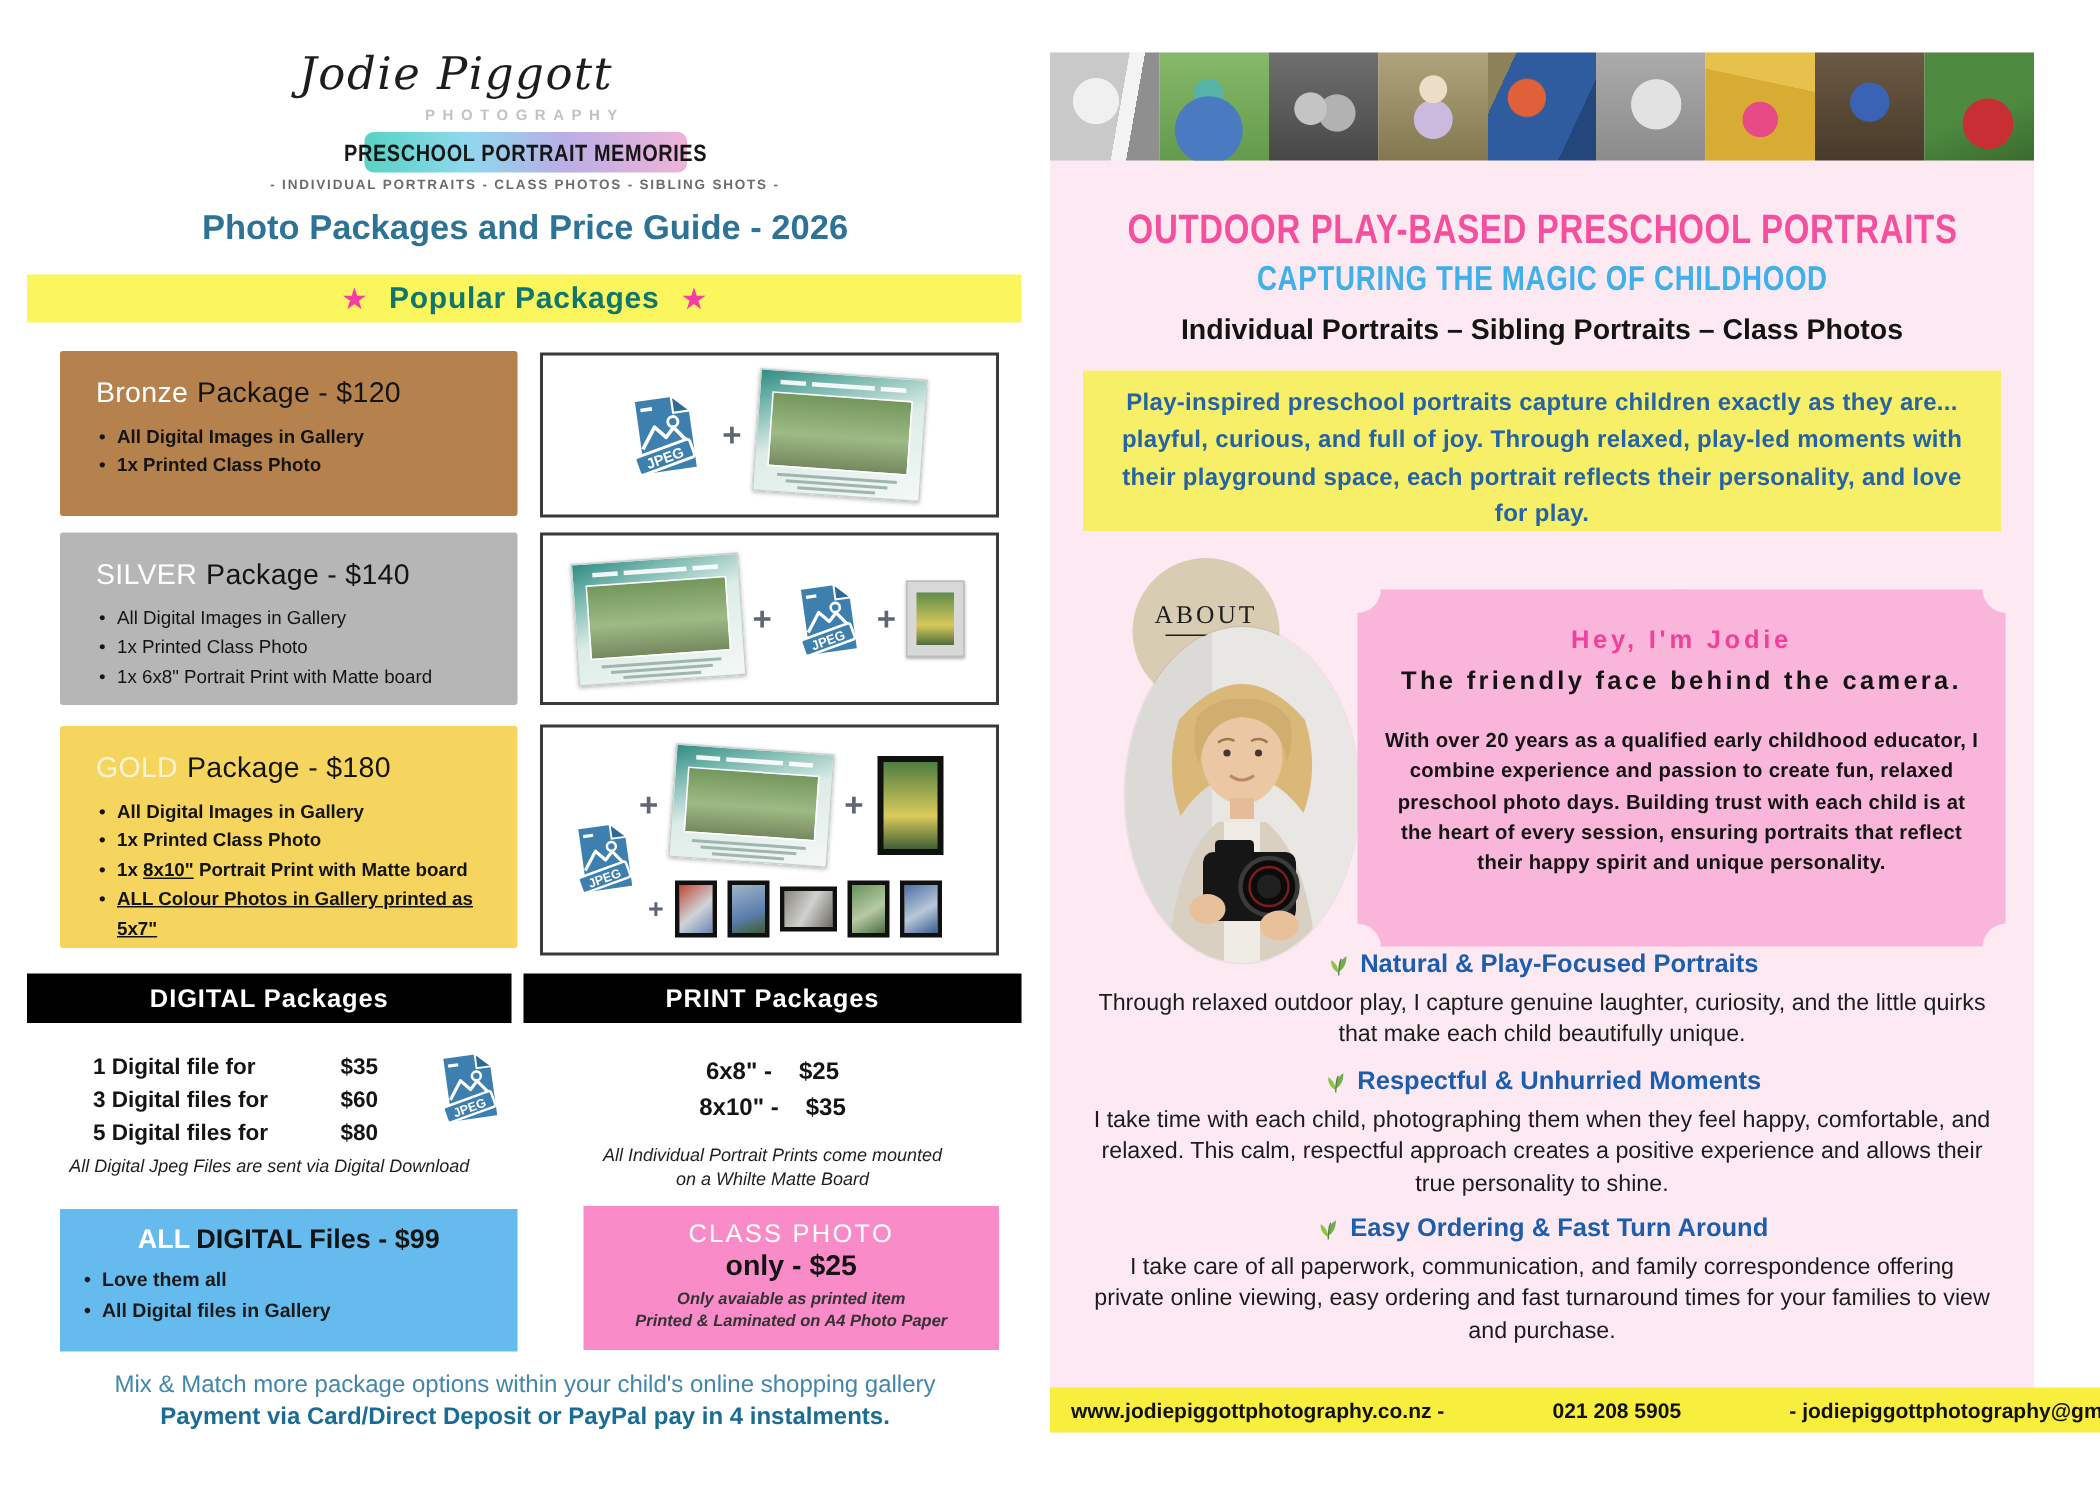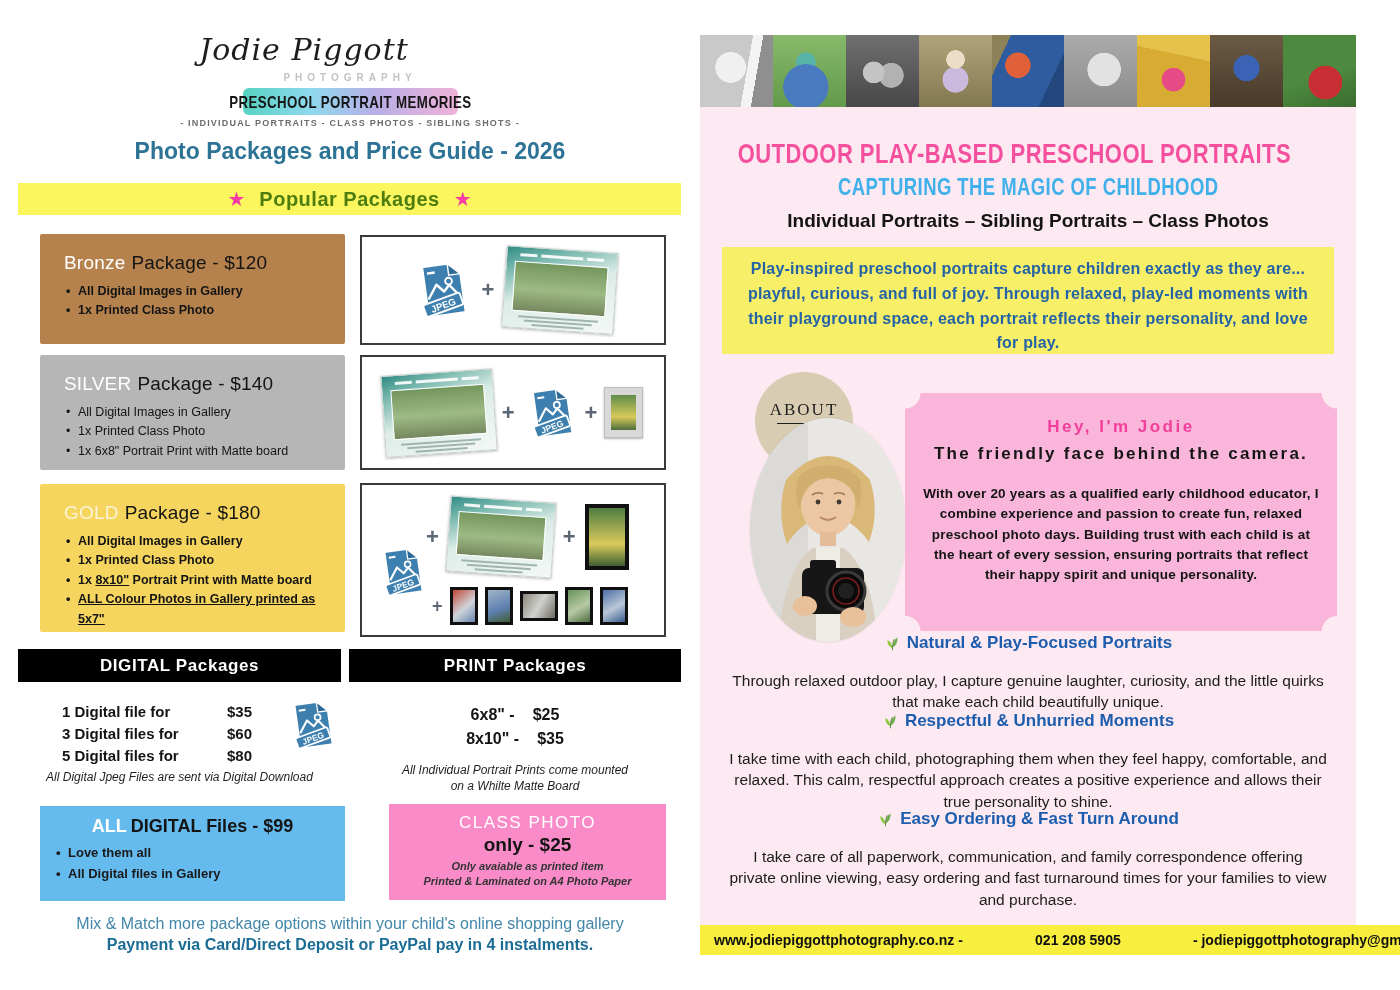--- a/index.html
+++ b/index.html
@@ -14,21 +14,21 @@
   #logo-banner{left:243px;top:88px;width:215px;height:27px;border-radius:6px;
     background:linear-gradient(90deg,#56d3c2 0%,#8fd8ee 32%,#b9aee6 62%,#f0b3d9 100%);
     display:flex;align-items:center;justify-content:center;}
   #logo-banner span{font-weight:800;font-size:14px;color:#161616;letter-spacing:.4px;
     display:inline-block;transform:scale(.95,1.12);white-space:nowrap;}
   #logo-tagline{left:0;top:118px;width:700px;text-align:center;font-size:9px;letter-spacing:1.2px;color:#6c6c6c;font-weight:600;}
   #lp-title{left:0;top:138px;width:700px;text-align:center;font-size:23px;font-weight:800;color:#2d7396;}
 
   #popular{left:18px;top:183px;width:663px;height:32px;background:#fbf65d;
     display:flex;align-items:center;justify-content:center;gap:14px;}
-  #popular .ptxt{font-size:20px;font-weight:800;color:#4d7c0f;letter-spacing:.5px;}
+  #popular .ptxt{font-size:20px;font-weight:800;color:#0f766e;letter-spacing:.5px;}
   .star{font-size:20px;color:#f73ca6;}
 
   .pkg{border-radius:2px;box-sizing:border-box;padding:14px 10px 0 24px;}
   .pkg h3{margin:4px 0 8px 0;font-size:19px;font-weight:400;color:#141414;letter-spacing:.2px;}
   .pkg h3 .wh{color:#ffffff;margin-right:6px;}
   .pkg ul{list-style:none;margin:0;padding:0;}
   .pkg li{font-size:12.5px;line-height:1.55;color:#141414;padding-left:14px;position:relative;}
   .pkg li::before{content:"•";position:absolute;left:2px;}
   .pkg.bold li{font-weight:700;}
   .pkg.reg li{font-weight:500;}
@@ -119,21 +119,21 @@
   .ph1{background:radial-gradient(circle at 42% 45%,#f0f0f0 0 26%,transparent 27%),linear-gradient(100deg,#c9c9c9 0 62%,#f3f3f3 62% 74%,#8f8f8f 74%);}
   .ph2{background:radial-gradient(circle at 45% 72%,#4a7bc0 0 34%,transparent 35%),radial-gradient(circle at 45% 38%,#57b3a8 0 16%,transparent 17%),linear-gradient(#87b96a,#639a4c);}
   .ph3{background:radial-gradient(circle at 38% 52%,#c4c4c4 0 18%,transparent 19%),radial-gradient(circle at 62% 56%,#b2b2b2 0 20%,transparent 21%),linear-gradient(#707070,#474747);}
   .ph4{background:radial-gradient(circle at 50% 34%,#ecddc6 0 15%,transparent 16%),radial-gradient(circle at 50% 62%,#cbb9de 0 22%,transparent 23%),linear-gradient(#b0a47c,#82784f);}
   .ph5{background:radial-gradient(circle at 36% 42%,#e06039 0 20%,transparent 21%),linear-gradient(115deg,#8d8157 0 18%,#2e5c9e 18% 76%,#23477c 76%);}
   .ph6{background:radial-gradient(circle at 55% 48%,#e2e2e2 0 30%,transparent 31%),linear-gradient(#ababab,#8b8b8b);}
   .ph7{background:radial-gradient(circle at 50% 62%,#e64b85 0 20%,transparent 21%),linear-gradient(12deg,#d8ab32 0 70%,#e6c24c 70%);}
   .ph8{background:radial-gradient(circle at 50% 46%,#3a63b5 0 24%,transparent 25%),linear-gradient(#6b5a44,#483a2a);}
   .ph9{background:radial-gradient(circle at 58% 66%,#c72f35 0 26%,transparent 27%),linear-gradient(160deg,#4d8a3f 0 55%,#3a6b2e 100%);}
 
-  #h1{left:0;top:104px;width:656px;color:#f4509e;font-size:25px;font-weight:800;}
+  #h1{left:0;top:104px;width:656px;text-align:center;color:#f4509e;font-size:25px;font-weight:800;}
   #h2{left:0;top:140px;width:656px;text-align:center;color:#3fb0ea;font-size:21px;font-weight:800;}
   .cond{display:inline-block;transform:scale(.88,1.1);letter-spacing:.5px;white-space:nowrap;}
   #h3{left:0;top:175px;width:656px;text-align:center;color:#141414;font-size:19px;font-weight:700;}
 
   #intro{left:22px;top:212px;width:612px;height:107px;background:#f7ef68;box-sizing:border-box;
     text-align:center;padding:10px 24px;color:#2463a5;font-size:16px;font-weight:600;line-height:1.55;letter-spacing:.2px;}
 
   #badge{left:55px;top:337px;width:98px;height:98px;border-radius:50%;background:#d8ccb3;
     display:flex;flex-direction:column;align-items:center;justify-content:center;color:#1d1d1d;}
   #badge .bt{font-family:"Liberation Serif",serif;font-size:17px;letter-spacing:2px;}
@@ -149,21 +149,21 @@
       radial-gradient(circle at 100% 0,transparent 15px,var(--c) 16px) top right,
       radial-gradient(circle at 0 100%,transparent 15px,var(--c) 16px) bottom left,
       radial-gradient(circle at 100% 100%,transparent 15px,var(--c) 16px) bottom right;
     background-size:51% 51%;background-repeat:no-repeat;}
   #greet{color:#f23f9b;font-size:17px;font-weight:700;letter-spacing:2.5px;}
   #greet-sub{color:#141414;font-size:17px;font-weight:600;letter-spacing:2.2px;margin-top:7px;}
   #about-body{margin:20px auto 0;width:396px;font-size:13.5px;font-weight:600;line-height:1.5;color:#141414;letter-spacing:.2px;}
 
   .feat{left:28px;width:600px;text-align:center;}
   .feat h4{margin:0;font-size:17px;font-weight:700;color:#1d5dad;display:flex;align-items:center;justify-content:center;gap:6px;}
-  .feat p{margin:17px 0 0 0;font-size:15.5px;color:#1c1c1c;line-height:1.38;}
+  .feat p{margin:5px 0 0 0;font-size:15.5px;color:#1c1c1c;line-height:1.38;}
   #f1{top:598px;} #f2{top:676px;} #f3{top:774px;}
   .leaf{width:17px;height:17px;}
 
   #contact{left:0;top:890px;width:764px;height:30px;background:#f7ee3d;display:flex;align-items:center;
     justify-content:space-between;box-sizing:border-box;padding:0 14px;font-size:14px;font-weight:700;color:#111;}
 </style>
 </head>
 <body>
 
 <svg width="0" height="0" style="position:absolute">

